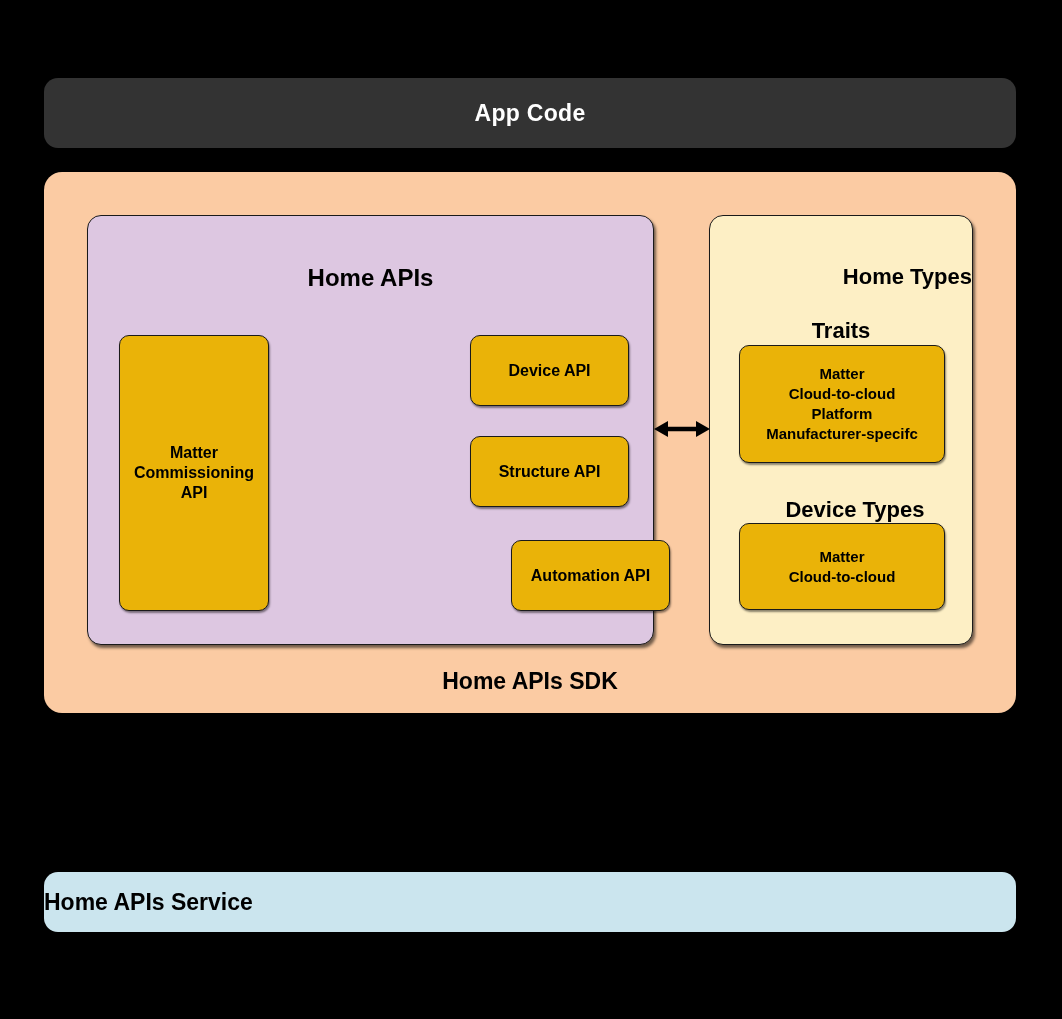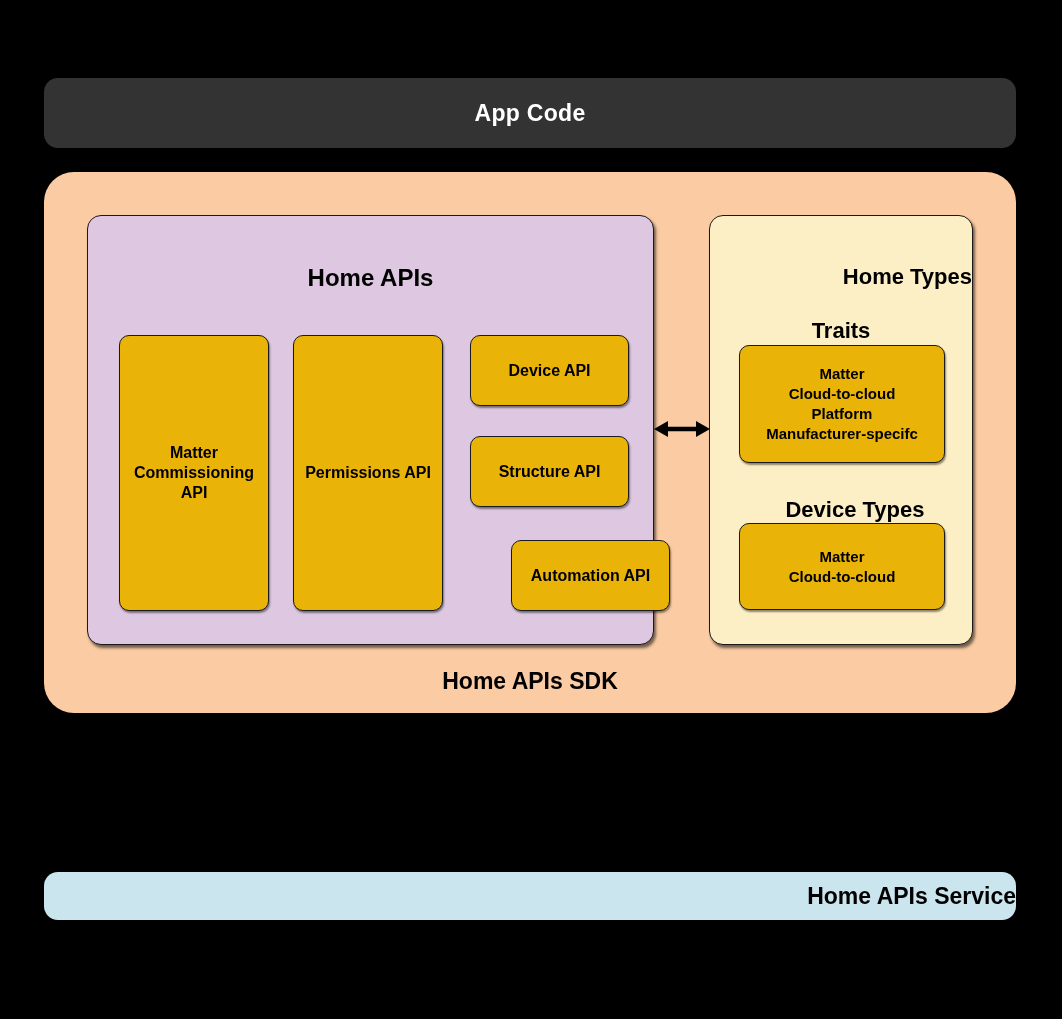--- a/index.html
+++ b/index.html
@@ -26,21 +26,21 @@
     display: flex; align-items: center; justify-content: center;
   }
   .app-code .label {
     color: #ffffff; font-size: 23px; font-weight: bold; letter-spacing: 0.3px;
   }
 
   
   .sdk {
     left: 44px; top: 172px; width: 972px; height: 541px;
     background: #FBCBA3;
-    border-radius: 30px;
+    border-radius: 18px;
   }
   .sdk-label {
     position: absolute; left: 0; right: 0; top: 496px;
     text-align: center;
     font-size: 23px; font-weight: bold; color: #000000;
   }
 
   
   .home-apis {
     position: absolute; left: 43px; top: 43px; width: 567px; height: 430px;
@@ -107,24 +107,24 @@
     left: 29px; top: 129px; width: 206px; height: 118px;
     font-size: 15px; line-height: 20px;
   }
   .device-types-box {
     left: 29px; top: 307px; width: 206px; height: 87px;
     font-size: 15px; line-height: 20px;
   }
 
   
   .service {
-    left: 44px; top: 872px; width: 972px; height: 48px;
+    left: 44px; top: 872px; width: 972px; height: 60px;
     background: #CBE5EE;
     border-radius: 14px;
-    display: flex; align-items: center; justify-content: flex-end;
+    display: flex; align-items: center; justify-content: flex-start;
   }
   .service .label {
     color: #000000; font-size: 23px; font-weight: bold;
   }
 </style>
 </head>
 <body>
 
 <div class="canvas">
 
@@ -136,23 +136,20 @@
 
     <div class="home-apis">
       <div class="title">Home APIs</div>
 
       <div class="white-box matter-commissioning">
         <div>Matter</div>
         <div>Commissioning</div>
         <div>API</div>
       </div>
 
-      <div class="white-box permissions">
-        <div>Permissions API</div>
-      </div>
 
       <div class="white-box device-api">
         <div>Device API</div>
       </div>
 
       <div class="white-box structure-api">
         <div>Structure API</div>
       </div>
 
       <div class="white-box automation-api">

